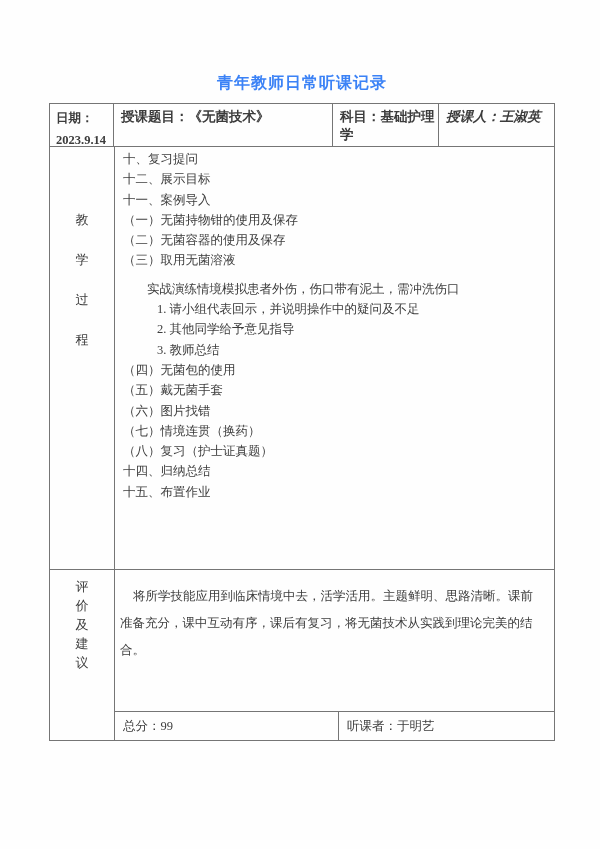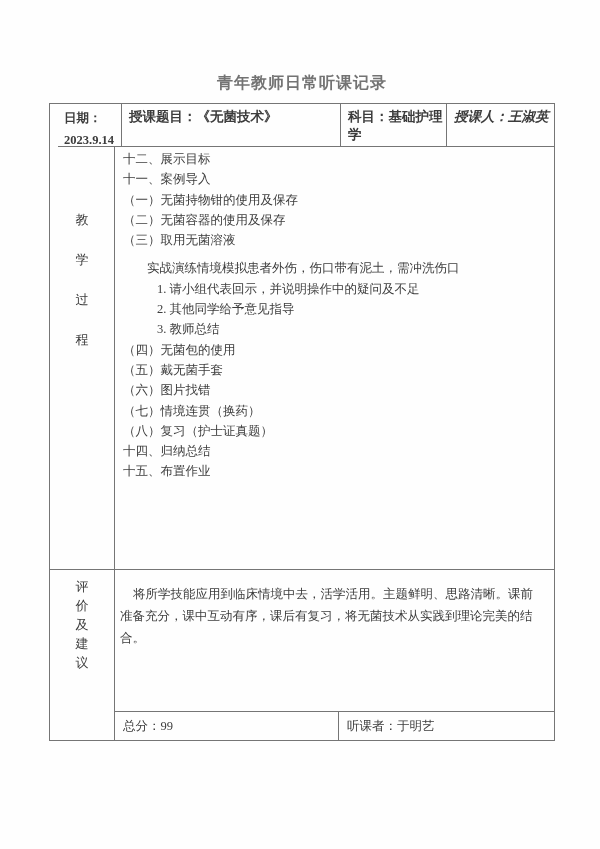--- a/index.html
+++ b/index.html
@@ -7,34 +7,34 @@
     width:600px; height:849px;
     background:#ffffff;
     font-family:"Liberation Serif","DejaVu Serif",serif;
     color:#3c3c3c;
     -webkit-font-smoothing:antialiased;
   }
   .page { position:relative; width:600px; height:849px; background:#fefefe; overflow:hidden; }
 
   .doc-title {
     position:absolute; top:73px; left:49px; width:506px;
-    text-align:center; font-size:16px; font-weight:bold; color:#737373;
+    text-align:center; font-size:16px; font-weight:bold; color:#3b82f6;
     letter-spacing:1px;
   }
 
   .record-table {
     position:absolute; left:49px; top:103px; width:506px;
     border:1px solid #757575; box-sizing:border-box;
     background:transparent;
   }
   .row { display:flex; box-sizing:border-box; }
   .cell { box-sizing:border-box; }
 
   
-  .row-header { height:43px; border-bottom:1px solid #757575;margin-left:8px; }
+  .row-header { height:43px; border-bottom:1px solid #757575; }
   .row-header .cell { font-weight:bold; font-size:12.5px; }
   .c-date { width:64px; border-right:1px solid #757575; padding:3px 2px 0 6px; line-height:22px; }
   .c-topic { width:219px; border-right:1px solid #757575; padding:4px 16px 0 7px; font-size:13.5px !important; }
   .c-subject { width:106px; border-right:1px solid #757575; padding:4px 2px 0 7px; font-size:13.5px !important; }
   .c-lecturer { flex:1; padding:4px 2px 0 7px; font-size:13.5px !important;font-style:italic; }
 
   
   .row-process { height:423px; border-bottom:1px solid #757575; }
   .label-col {
     width:64px; border-right:1px solid #757575;
@@ -48,21 +48,21 @@
   .proc-line.indent-1 { padding-left:24px;margin-top:8px; }
   .proc-line.indent-2 { padding-left:34px; }
 
   
   .row-eval { height:170px; }
   .eval-label-col { padding-top:10px; }
   .eval-label-col span { margin-bottom:6px; }
   .eval-right { flex:1; display:flex; flex-direction:column; }
   .eval-text {
     height:142px; border-bottom:1px solid #757575; box-sizing:border-box;
-    padding:13px 10px 0 5px; font-size:12.5px; line-height:22px;
+    padding:13px 10px 0 5px; font-size:12.5px; line-height:27px;
     text-indent:13px; color:#3c3c3c;
   }
   .footer-row { flex:1; display:flex; font-size:12.5px; }
   .score-cell { width:224px; border-right:1px solid #757575; box-sizing:border-box; padding-left:8px; display:flex; align-items:center;text-align:right; }
   .listener-cell { flex:1; padding-left:8px; display:flex; align-items:center; }
 </style>
 </head>
 <body>
 
 <div class="page">
@@ -82,20 +82,21 @@
     </div>
 
     <div class="row row-process">
       <div class="label-col proc-label-col">
           <span>教</span>
           <span>学</span>
           <span>过</span>
           <span>程</span>
         </div>
       <div class="proc-content">
+          <div class="proc-line indent-0">十、复习提问</div>
           <div class="proc-line indent-0">十二、展示目标</div>
           <div class="proc-line indent-0">十一、案例导入</div>
           <div class="proc-line indent-0">（一）无菌持物钳的使用及保存</div>
           <div class="proc-line indent-0">（二）无菌容器的使用及保存</div>
           <div class="proc-line indent-0">（三）取用无菌溶液</div>
           <div class="proc-line indent-1">实战演练情境模拟患者外伤，伤口带有泥土，需冲洗伤口</div>
           <div class="proc-line indent-2">1. 请小组代表回示，并说明操作中的疑问及不足</div>
           <div class="proc-line indent-2">2. 其他同学给予意见指导</div>
           <div class="proc-line indent-2">3. 教师总结</div>
           <div class="proc-line indent-0">（四）无菌包的使用</div>

